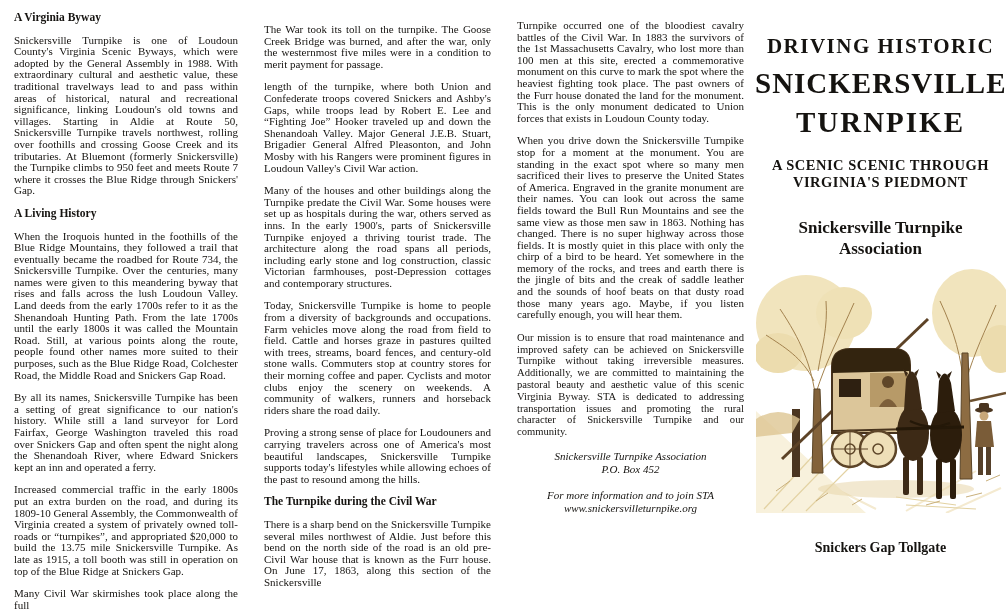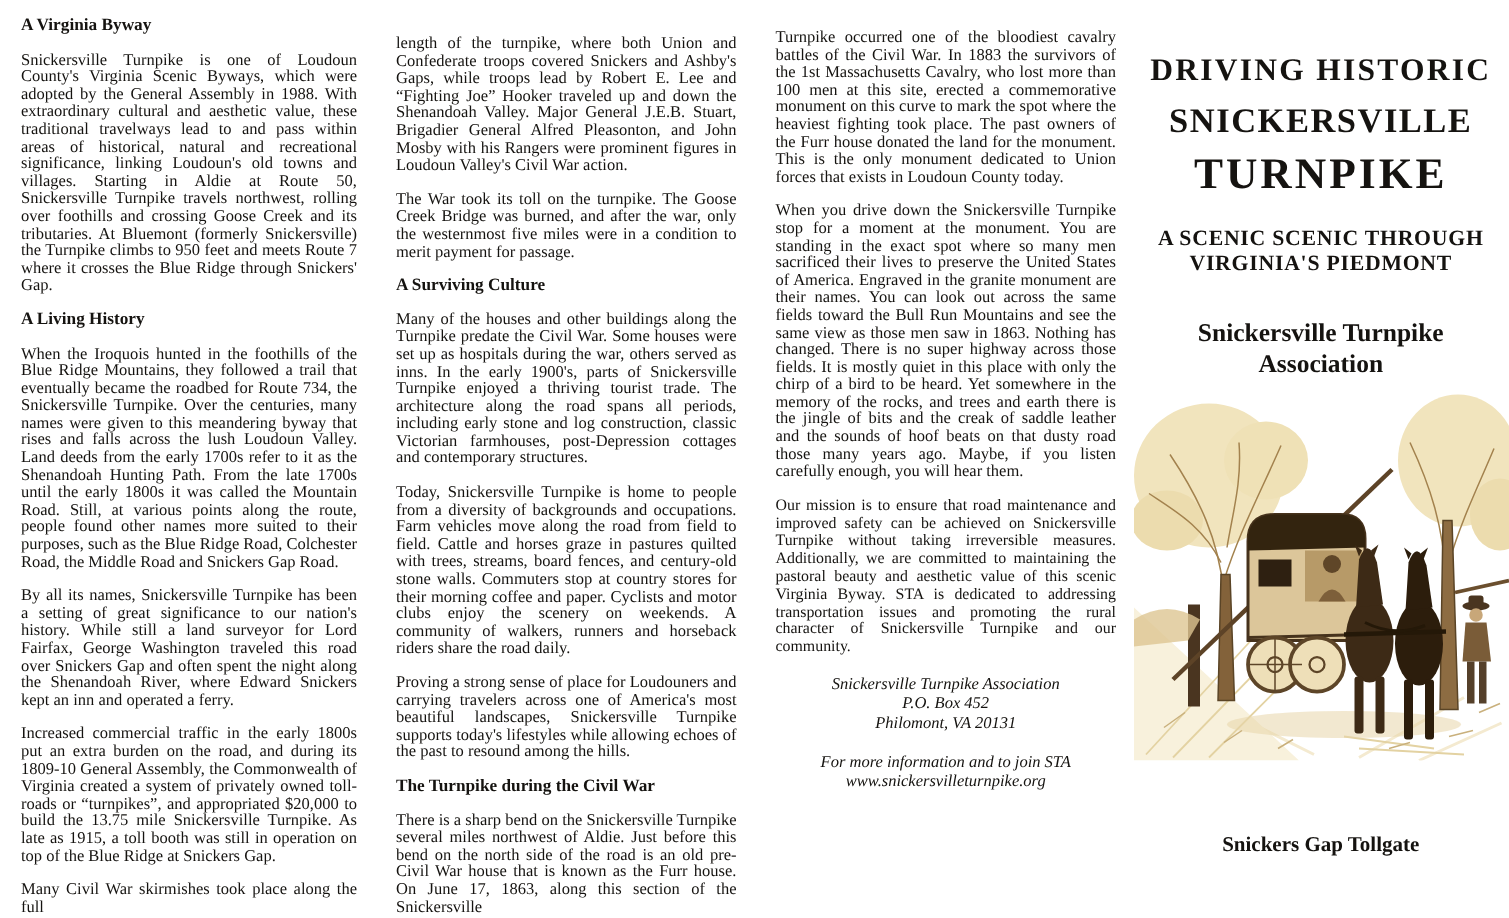--- a/index.html
+++ b/index.html
@@ -15,61 +15,59 @@
   h3.sec{font-size:11.5px;font-weight:bold;margin:0 0 11px 0;text-align:left;}
   p.body{margin:0 0 11px 0;}
   p.last{margin:0;}
   .gap-top{margin-top:17px;}
   .mission-head{font-size:11px;font-weight:bold;font-style:italic;text-align:center;margin:14px 0 9px 0;}
   .mission-text{font-size:10.6px;line-height:11.8px;margin:0 0 12px 0;}
   .addr{font-size:11px;font-style:italic;text-align:center;line-height:13px;margin:0 0 13px 0;}
   .info{font-size:11px;font-style:italic;text-align:center;line-height:13px;margin:0;}
   .info .url{font-weight:normal;}
   .t1{font-size:21px;font-weight:bold;letter-spacing:1.5px;line-height:1;margin:0;}
-  .t2{font-size:23px;font-weight:bold;letter-spacing:1px;line-height:1;margin:12px 0 0 0;}
+  .t2{font-size:29px;font-weight:bold;letter-spacing:1px;line-height:1;margin:12px 0 0 0;}
   .t3{font-size:29px;font-weight:bold;letter-spacing:2px;line-height:1;margin:10px 0 0 0;}
   .subt{font-size:14.5px;font-weight:bold;letter-spacing:.5px;line-height:17px;margin:20px 0 0 0;}
   .assoc{font-size:17px;font-weight:bold;line-height:21px;margin:26px 0 0 0;}
   .sketch{display:block;margin:2px auto 0 auto;}
-  .caption{font-size:14px;font-weight:bold;margin:16px;position:absolute;left:0;right:0;top:540px;}
+  .caption{font-size:14px;font-weight:bold;margin:0;position:absolute;left:0;right:0;top:540px;}
 </style>
 </head>
 <body>
 
 <div class="brochure">
 
   <div class="col col1 col-text">
     <h3 class="sec">A Virginia Byway</h3>
     <p class="body">Snickersville Turnpike is one of Loudoun County's Virginia Scenic Byways, which were adopted by the General Assembly in 1988. With extraordinary cultural and aesthetic value, these traditional travelways lead to and pass within areas of historical, natural and recreational significance, linking Loudoun's old towns and villages. Starting in Aldie at Route 50, Snickersville Turnpike travels northwest, rolling over foothills and crossing Goose Creek and its tributaries. At Bluemont (formerly Snickersville) the Turnpike climbs to 950 feet and meets Route 7 where it crosses the Blue Ridge through Snickers' Gap.</p>
     <h3 class="sec gap-top">A Living History</h3>
     <p class="body">When the Iroquois hunted in the foothills of the Blue Ridge Mountains, they followed a trail that eventually became the roadbed for Route 734, the Snickersville Turnpike. Over the centuries, many names were given to this meandering byway that rises and falls across the lush Loudoun Valley. Land deeds from the early 1700s refer to it as the Shenandoah Hunting Path. From the late 1700s until the early 1800s it was called the Mountain Road. Still, at various points along the route, people found other names more suited to their purposes, such as the Blue Ridge Road, Colchester Road, the Middle Road and Snickers Gap Road.</p>
     <p class="body gap-top">By all its names, Snickersville Turnpike has been a setting of great significance to our nation's history. While still a land surveyor for Lord Fairfax, George Washington traveled this road over Snickers Gap and often spent the night along the Shenandoah River, where Edward Snickers kept an inn and operated a ferry.</p>
     <p class="body gap-top">Increased commercial traffic in the early 1800s put an extra burden on the road, and during its 1809-10 General Assembly, the Commonwealth of Virginia created a system of privately owned toll-roads or “turnpikes”, and appropriated $20,000 to build the 13.75 mile Snickersville Turnpike. As late as 1915, a toll booth was still in operation on top of the Blue Ridge at Snickers Gap.</p>
     <p class="last gap-top">Many Civil War skirmishes took place along the full</p>
   </div>
 
   <div class="col col2 col-text">
+    <p class="body gap-top">The War took its toll on the turnpike. The Goose Creek Bridge was burned, and after the war, only the westernmost five miles were in a condition to merit payment for passage.</p>
     <p class="body">length of the turnpike, where both Union and Confederate troops covered Snickers and Ashby's Gaps, while troops lead by Robert E. Lee and “Fighting Joe” Hooker traveled up and down the Shenandoah Valley. Major General J.E.B. Stuart, Brigadier General Alfred Pleasonton, and John Mosby with his Rangers were prominent figures in Loudoun Valley's Civil War action.</p>
-    <p class="body gap-top">The War took its toll on the turnpike. The Goose Creek Bridge was burned, and after the war, only the westernmost five miles were in a condition to merit payment for passage.</p>
-    <h3 class="sec gap-top">A Surviving Culture</h3>
     <p class="body">Many of the houses and other buildings along the Turnpike predate the Civil War. Some houses were set up as hospitals during the war, others served as inns. In the early 1900's, parts of Snickersville Turnpike enjoyed a thriving tourist trade. The architecture along the road spans all periods, including early stone and log construction, classic Victorian farmhouses, post-Depression cottages and contemporary structures.</p>
     <p class="body gap-top">Today, Snickersville Turnpike is home to people from a diversity of backgrounds and occupations. Farm vehicles move along the road from field to field. Cattle and horses graze in pastures quilted with trees, streams, board fences, and century-old stone walls. Commuters stop at country stores for their morning coffee and paper. Cyclists and motor clubs enjoy the scenery on weekends. A community of walkers, runners and horseback riders share the road daily.</p>
     <p class="body gap-top">Proving a strong sense of place for Loudouners and carrying travelers across one of America's most beautiful landscapes, Snickersville Turnpike supports today's lifestyles while allowing echoes of the past to resound among the hills.</p>
     <h3 class="sec gap-top">The Turnpike during the Civil War</h3>
     <p class="last">There is a sharp bend on the Snickersville Turnpike several miles northwest of Aldie. Just before this bend on the north side of the road is an old pre-Civil War house that is known as the Furr house. On June 17, 1863, along this section of the Snickersville</p>
   </div>
 
   <div class="col col3 col-text">
     <p class="body">Turnpike occurred one of the bloodiest cavalry battles of the Civil War. In 1883 the survivors of the 1st Massachusetts Cavalry, who lost more than 100 men at this site, erected a commemorative monument on this curve to mark the spot where the heaviest fighting took place. The past owners of the Furr house donated the land for the monument. This is the only monument dedicated to Union forces that exists in Loudoun County today.</p>
     <p class="body gap-top">When you drive down the Snickersville Turnpike stop for a moment at the monument. You are standing in the exact spot where so many men sacrificed their lives to preserve the United States of America. Engraved in the granite monument are their names. You can look out across the same fields toward the Bull Run Mountains and see the same view as those men saw in 1863. Nothing has changed. There is no super highway across those fields. It is mostly quiet in this place with only the chirp of a bird to be heard. Yet somewhere in the memory of the rocks, and trees and earth there is the jingle of bits and the creak of saddle leather and the sounds of hoof beats on that dusty road those many years ago. Maybe, if you listen carefully enough, you will hear them.</p>
     <p class="mission-text">Our mission is to ensure that road maintenance and improved safety can be achieved on Snickersville Turnpike without taking irreversible measures. Additionally, we are committed to maintaining the pastoral beauty and aesthetic value of this scenic Virginia Byway. STA is dedicated to addressing transportation issues and promoting the rural character of Snickersville Turnpike and our community.</p>
     <div class="addr">
       <div>Snickersville Turnpike Association</div>
       <div>P.O. Box 452</div>
-      <div>Philomont, VA 20131</div>
     </div>
     <div class="info">
       <div>For more information and to join STA</div>
       <div class="url">www.snickersvilleturnpike.org</div>
     </div>
   </div>
 
   <div class="col cover">
     <p class="t1">DRIVING HISTORIC</p>
     <p class="t2">SNICKERSVILLE</p>

